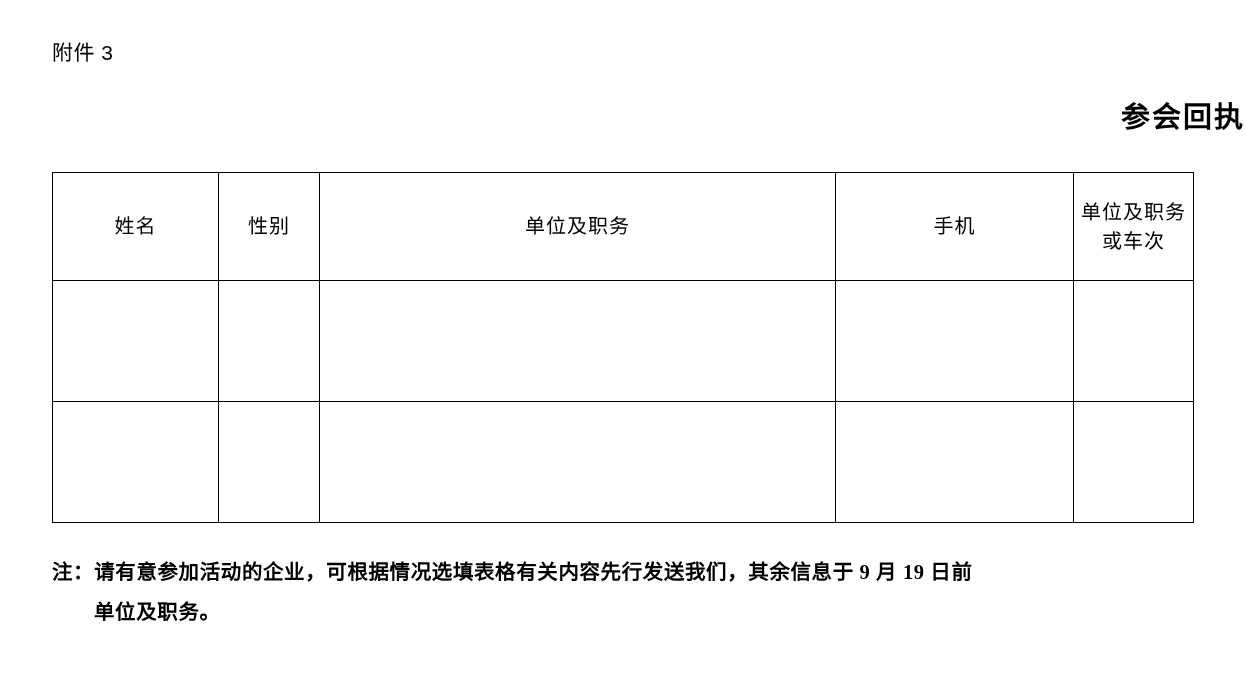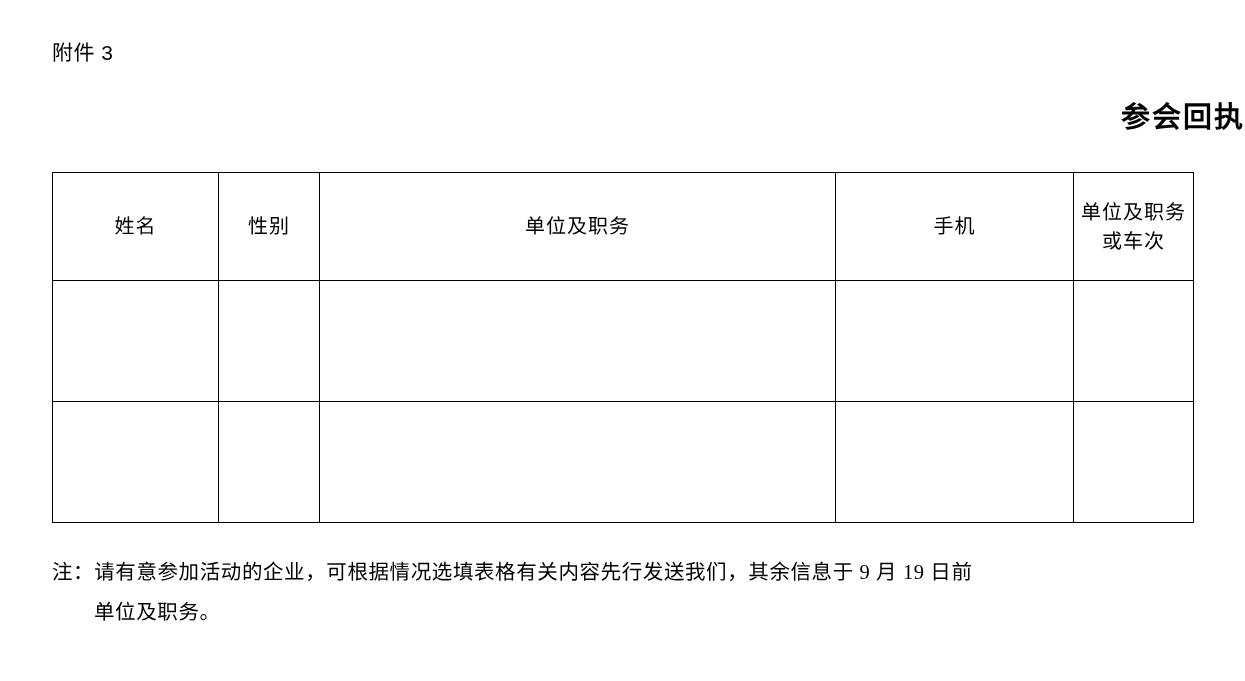--- a/index.html
+++ b/index.html
@@ -83,21 +83,21 @@
     position: absolute;
     left: 52px;
     top: 553px;
     width: 1160px;
     font-size: 20.5px;
     line-height: 1.95;
     letter-spacing: 0.6px;
     font-family: "Liberation Serif", "DejaVu Serif", serif;
     text-align: justify;
   }
-  .note .line { display: block; }
+  .note .line { display: block; font-weight: bold; }
   .note .line-2 { text-indent: 2.05em; }
 </style>
 </head>
 <body>
 
 <div class="page">
 
   <div class="attachment-label">附件 3</div>
 
   <div class="doc-title">参会回执</div>

